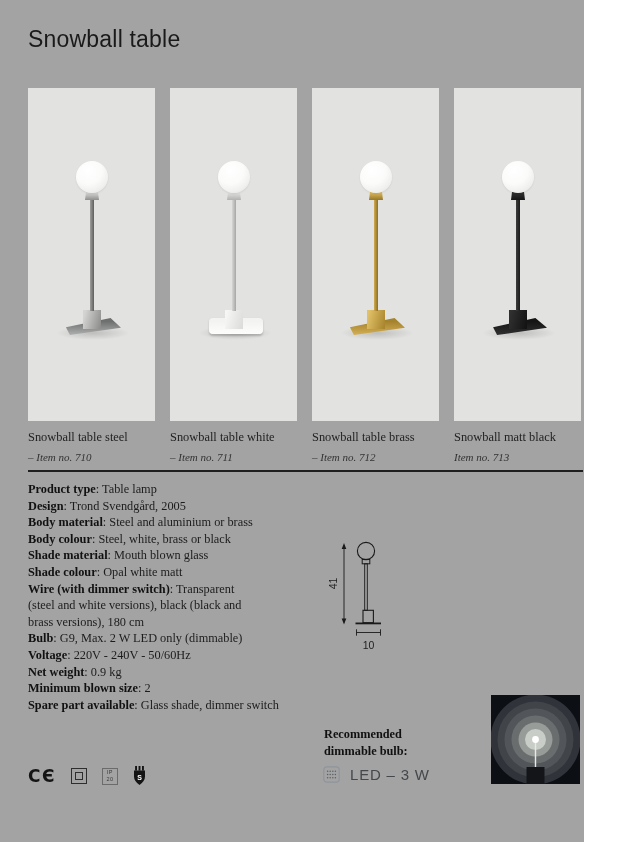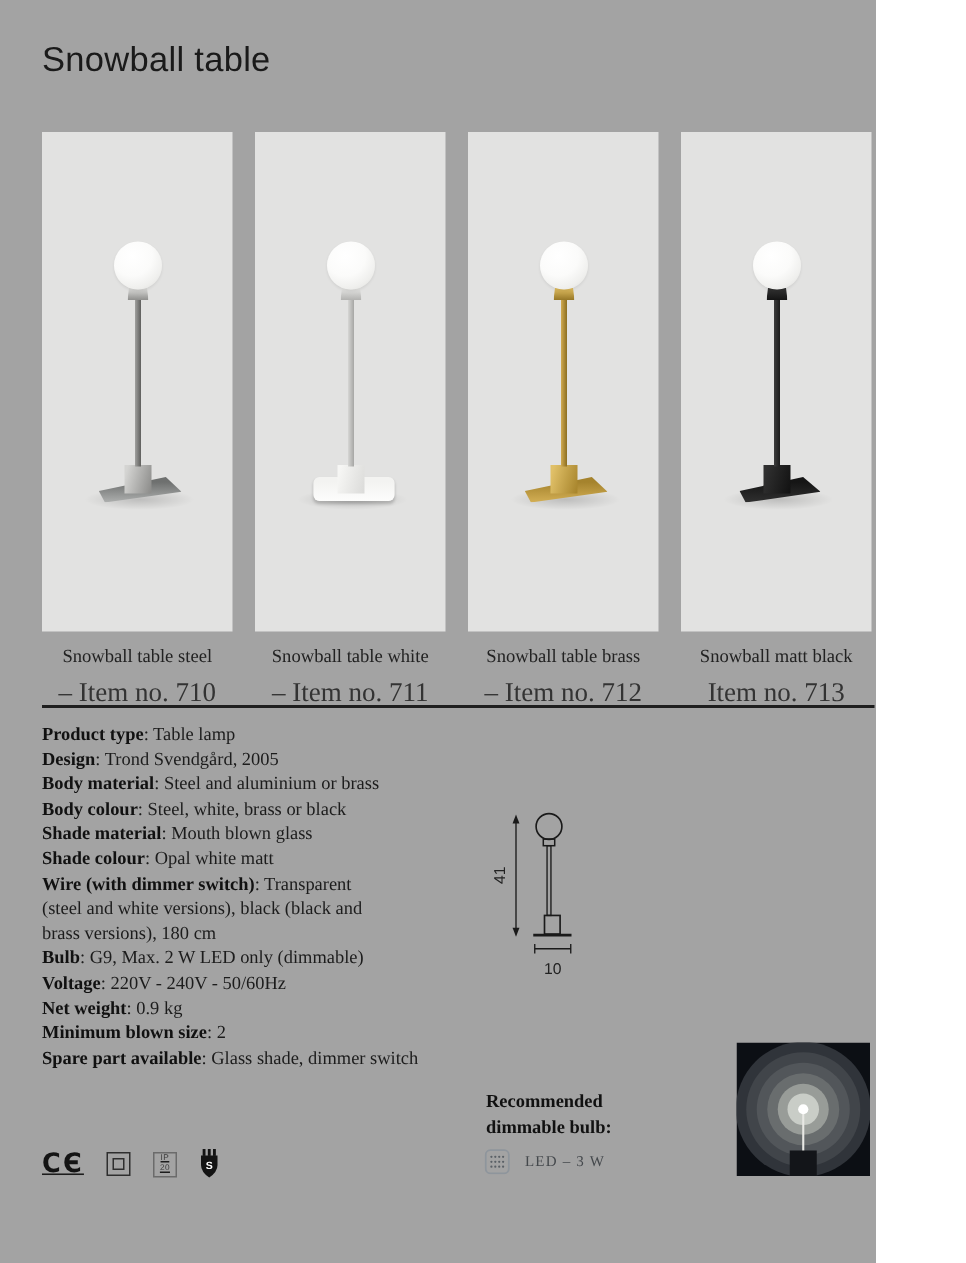--- a/index.html
+++ b/index.html
@@ -29,48 +29,48 @@
       background:linear-gradient(180deg,var(--plate1) 20%,var(--plate2) 100%);
       clip-path:polygon(5% 55%,82% 0%,100% 58%,12% 100%);}
   .lamp .ground-shadow{position:absolute;left:28px;top:238px;width:74px;height:14px;
       background:radial-gradient(ellipse at center,rgba(0,0,0,.16) 0%,rgba(0,0,0,0) 70%);}
   .lamp--white .plate{clip-path:none;border-radius:4px;left:39px;top:230px;width:54px;height:16px;
       box-shadow:0 1.5px 2px rgba(0,0,0,.18);}
   .lamp--black .plate{clip-path:polygon(7% 55%,80% 0%,100% 58%,14% 100%);}
 
   
   .captions{position:absolute;left:28px;top:430px;display:flex;gap:15px;}
-  .caption{width:127px;text-align:center;}
+  .caption{width:127px;}
   .caption .name{font-size:12.4px;color:#222;}
-  .caption .itemno{font-size:18px;color:#333;margin-top:6px;}
+  .caption .itemno{font-size:11px;font-style:italic;color:#333;margin-top:6px;}
 
   .rule{position:absolute;left:28px;top:470px;width:555px;height:1.5px;background:#1f1f1f;}
 
   
   .specs{position:absolute;left:28px;top:481px;width:292px;}
   .spec-line{font-size:12.3px;line-height:16.6px;white-space:nowrap;}
   .spec-line b{font-weight:700;color:#111;}
 
   
   .dim-heading{position:absolute;left:324px;top:481px;font-size:12.3px;line-height:16.6px;
       font-weight:700;color:#111;}
   .dim-svg{position:absolute;left:320px;top:538px;}
   .dim-svg text{font-family:"Liberation Sans",sans-serif;font-size:10.5px;fill:#222;}
 
   
   .rec{position:absolute;left:324px;top:726px;font-size:12.3px;line-height:16.6px;font-weight:700;color:#111;}
   .rec-row{position:absolute;left:323px;top:766px;display:flex;align-items:center;gap:10px;}
-  .led-label{font-family:Liberation Serif, serif;font-size:10px;letter-spacing:.8px;
+  .led-label{font-family:Liberation Sans, sans-serif;font-size:15px;letter-spacing:.8px;
       color:#44484c;font-weight:500;}
 
   
   .lightviz{position:absolute;left:491px;top:695px;}
 
   
-  .certs{position:absolute;left:28px;top:764px;height:24px;display:flex;align-items:center;gap:15px;text-decoration:underline;}
+  .certs{position:absolute;left:28px;top:764px;height:24px;display:flex;align-items:center;gap:15px;}
   .ce{font-family:"DejaVu Sans",sans-serif;font-size:17px;font-weight:600;letter-spacing:1.5px;
       color:#141414;transform:scaleY(1.05);}
   .classii{width:14px;height:14px;border:1.4px solid #2e2e2e;display:flex;align-items:center;justify-content:center;}
   .classii .inner{width:6.5px;height:6.5px;border:1.4px solid #2e2e2e;}
   .ip20{width:14px;height:15px;border:1px solid #6b6b6b;display:flex;flex-direction:column;
       align-items:center;justify-content:center;font-family:"Liberation Sans",sans-serif;
       font-size:5.5px;line-height:1.2;color:#3a3a3a;letter-spacing:.3px;}
 </style>
 </head>
 <body>

